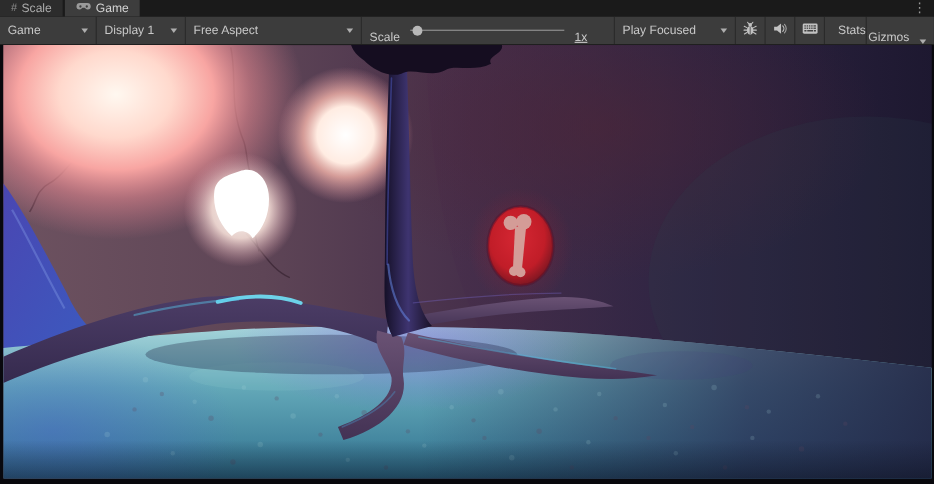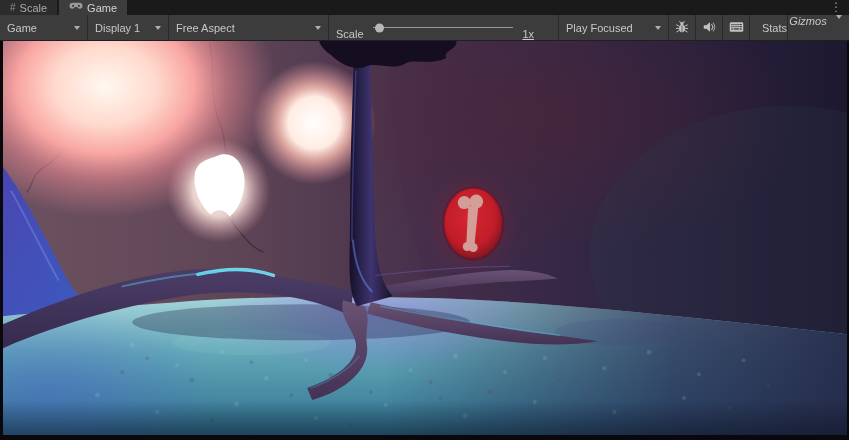--- a/index.html
+++ b/index.html
@@ -26,21 +26,21 @@
   .dd-display{width:80px;}
   .dd-aspect{width:159px;}
   .dd-play{width:109px;}
   .scale-group{width:229px;display:flex;align-items:flex-end;flex:none;box-sizing:border-box;padding:0 0 0 7px;}
   .scale-track-wrap{flex:1;height:100%;display:flex;align-items:center;margin:0 9px 0 9px;position:relative;}
   .scale-track{width:100%;height:1px;background:#969696;position:relative;}
   .scale-knob{position:absolute;top:50%;transform:translateY(-50%);width:9px;height:9px;border-radius:50%;background:#b8b8b8;left:0;}
   .scale-value{margin-right:24px;color:#c8c8c8;text-decoration:underline;}
   .icon-btn{width:26px;display:flex;align-items:center;justify-content:center;flex:none;}
   .text-btn{width:37px;display:flex;align-items:center;justify-content:flex-end;flex:none;}
-  .gizmos{flex:1;display:flex;align-items:flex-start;font-style:italic;}
+  .gizmos{flex:1;display:flex;align-items:flex-end;}
   .gizmos-label{flex:1;display:flex;align-items:center;justify-content:center;}
   .gizmos-arrow-seg{width:20px;display:flex;align-items:center;justify-content:center;}
   .gizmos-arrow-seg .arrow{margin-left:0;}
 
   
   .viewport{flex:1;background:#08080d;padding:0 2px 5px 3px;box-sizing:border-box;position:relative;}
   .viewport svg{display:block;width:100%;height:100%;}
 </style>
 </head>
 <body>

